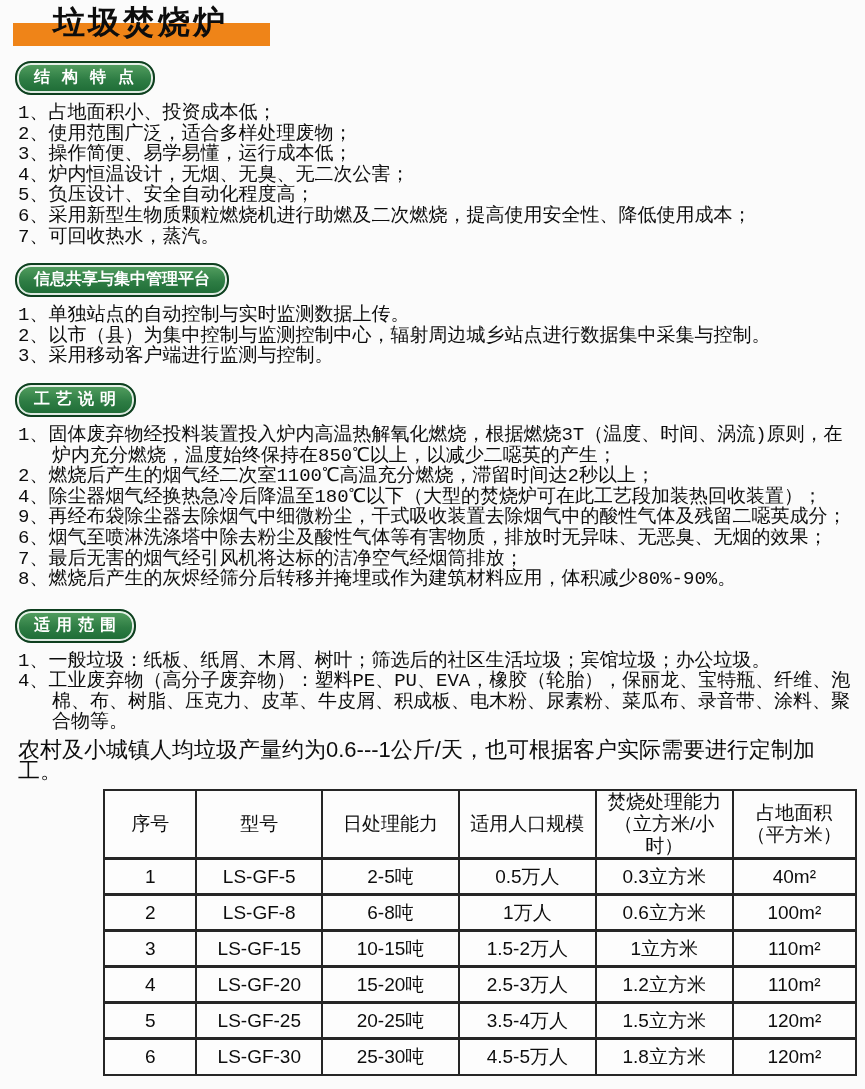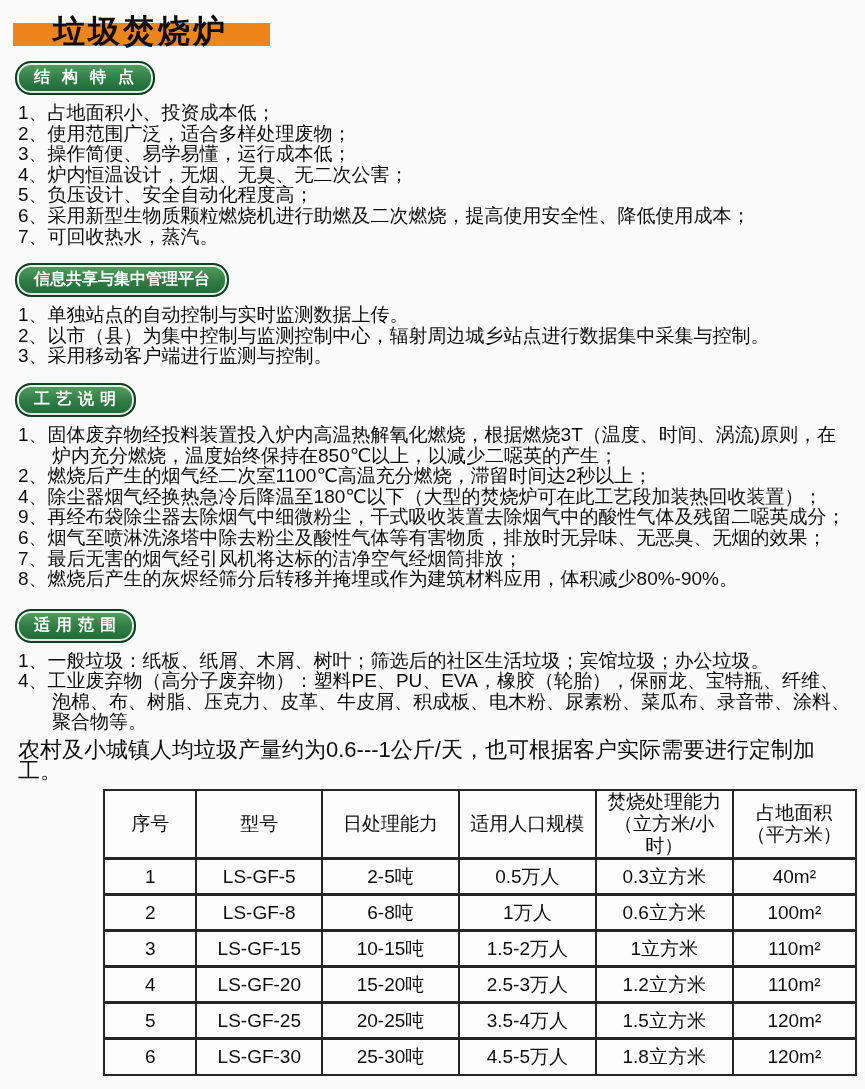--- a/index.html
+++ b/index.html
@@ -18,21 +18,21 @@
   
   .masthead { position: relative; height: 47px; }
   .title-bar {
     position: absolute;
     left: 13px; top: 23px;
     width: 257px; height: 23px;
     background: #ef8418;
   }
   .page-title {
     position: absolute;
-    left: 53px; top: 10px;
+    left: 53px; top: 1px;
     font-size: 32px;
     font-weight: bold;
     letter-spacing: 3px;
     color: #0d0d0d;
     z-index: 2;
     white-space: nowrap;
   }
   
   .pill {
     display: inline-block;
@@ -54,20 +54,21 @@
   .sec-2 { margin-top: 16px; }
   .sec-3 { margin-top: 16px; }
   .sec-4 { margin-top: 19px; }
   .sec-5 { margin-top: 13px; }
   
   .feature-list {
     margin: 8px 12px 0 18px;
     font-size: 19px;
     line-height: 20.6px;
     color: #0d0d0d;
+    font-family: Liberation Mono, monospace;
   }
   .feature-list .list-item {
     padding-left: 34px;
     text-indent: -34px;
     white-space: normal;
   }
   
   .table-intro {
     margin: 6px 12px 0 18px;
     font-size: 22px;

